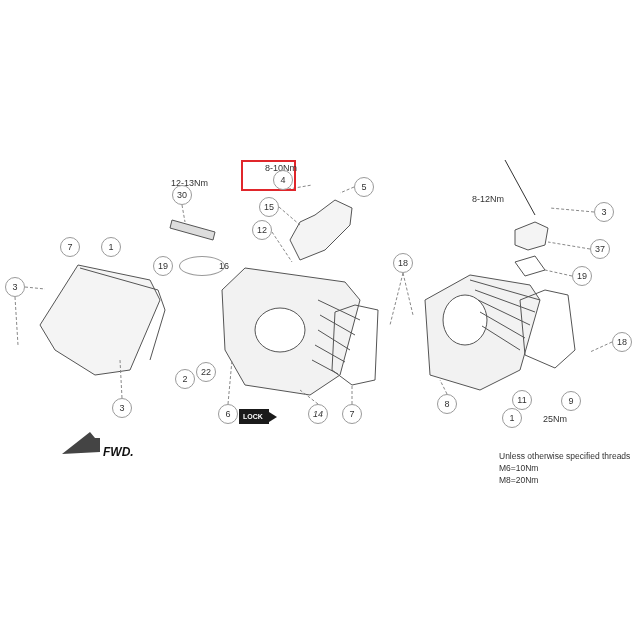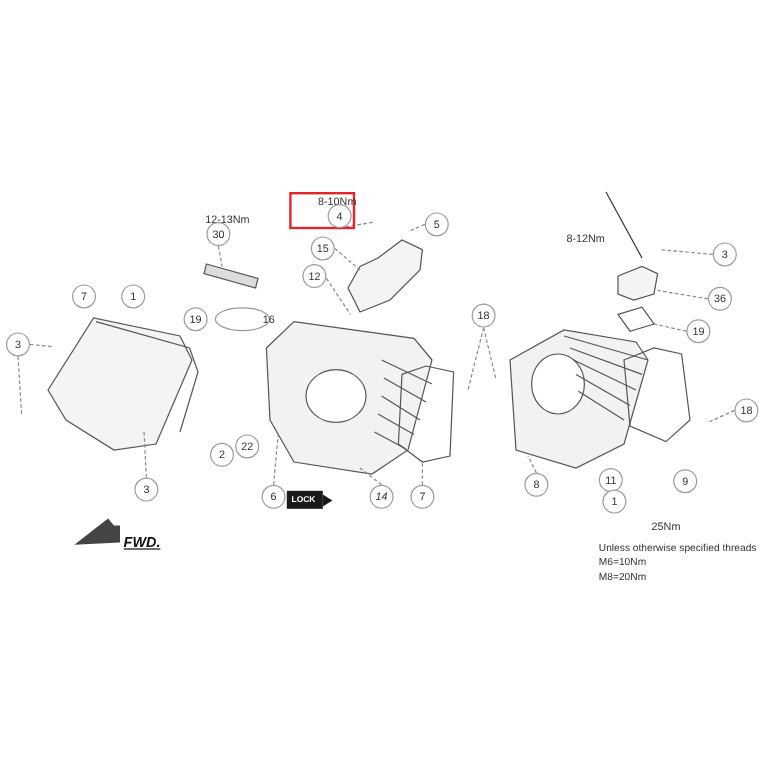--- a/index.html
+++ b/index.html
@@ -2,21 +2,21 @@
 <html><head>
 <meta charset="utf-8">
 <style>
   html, body { margin: 0; padding: 0; background: #ffffff; }
   body { width: 640px; height: 640px; position: relative; overflow: hidden; font-family: "Liberation Sans", sans-serif; }
   #diagram { position: absolute; left: 0; top: 0; width: 640px; height: 640px; }
   .callout { position: absolute; width: 20px; height: 20px; margin-left: -10px; margin-top: -10px; border: 1px solid #9a9a9a; border-radius: 50%; background: #fff; font-size: 9px; color: #333; display: flex; align-items: center; justify-content: center; box-sizing: border-box; }
   .torque { position: absolute; font-size: 9px; color: #333; white-space: nowrap; margin-left: 20px; }
   .redbox { position: absolute; left: 241px; top: 160px; width: 55px; height: 31px; border: 2px solid #e0262b; box-sizing: border-box; }
   .note { position: absolute; left: 487px; top: 450px; font-size: 8.5px; color: #333; line-height: 12px; margin-left: 12px; }
-  .fwd { position: absolute; left: 103px; top: 445px; font-size: 12px; font-weight: bold; font-style: italic; color: #111; text-decoration: underline; }
+  .fwd { position: absolute; left: 103px; top: 445px; font-size: 12px; font-weight: bold; font-style: italic; color: #111; }
   .lock { position: absolute; left: 239px; top: 409px; width: 30px; height: 15px; background: #1a1a1a; color: #fff; font-size: 7px; font-weight: bold; display: flex; align-items: center; padding-left: 4px; box-sizing: border-box; }
   .lock::after { content: ""; position: absolute; right: -8px; top: 3px; border-left: 8px solid #1a1a1a; border-top: 5px solid transparent; border-bottom: 5px solid transparent; }
 </style>
 </head>
 <body>
 
 <svg id="diagram" viewBox="0 0 640 640" xmlns="http://www.w3.org/2000/svg">
   <g fill="none" stroke="#555" stroke-width="1">
 
     <path d="M40 325 L78 265 L150 280 L160 300 L130 370 L95 375 L55 350 Z" fill="#f4f4f4"></path>
@@ -65,46 +65,46 @@
   </g>
 
   <polygon points="62,454 90,432 95,438 100,438 100,452" fill="#444"></polygon>
 </svg>
 
 <div class="redbox"></div>
 
 <span class="torque" style="left:151px;top:178px">12-13Nm</span>
 <span class="torque" style="left:245px;top:163px">8-10Nm</span>
 <span class="torque" style="left:452px;top:194px">8-12Nm</span>
-<span class="torque" style="left:523px;top:434px">25Nm</span>
+<span class="torque" style="left:523px;top:414px">25Nm</span>
 
 <div id="callouts">
     <div class="callout" style="left: 283px; top: 180px;">4</div>
     <div class="callout" style="left: 364px; top: 187px;">5</div>
     <div class="callout" style="left: 182px; top: 195px;">30</div>
     <div class="callout" style="left: 269px; top: 207px;">15</div>
     <div class="callout" style="left: 262px; top: 230px;">12</div>
     <div class="callout" style="left: 604px; top: 212px;">3</div>
-    <div class="callout" style="left: 600px; top: 249px;">36</div>
+    <div class="callout" style="left: 600px; top: 249px;">37</div>
     <div class="callout" style="left: 582px; top: 276px;">19</div>
     <div class="callout" style="left: 70px; top: 247px;">7</div>
     <div class="callout" style="left: 111px; top: 247px;">1</div>
     <div class="callout" style="left: 163px; top: 266px; text-align: center;">19</div>
     <div class="callout" style="left: 189px; top: 266px; padding-left: 44px;">16</div>
     <div class="callout" style="left: 403px; top: 263px;">18</div>
     <div class="callout" style="left: 15px; top: 287px;">3</div>
     <div class="callout" style="left: 622px; top: 342px;">18</div>
     <div class="callout" style="left: 185px; top: 379px;">2</div>
     <div class="callout" style="left: 206px; top: 372px;">22</div>
     <div class="callout" style="left: 122px; top: 408px;">3</div>
     <div class="callout" style="left: 228px; top: 414px;">6</div>
     <div class="callout" style="left: 318px; top: 414px; font-style: italic;">14</div>
     <div class="callout" style="left: 352px; top: 414px;">7</div>
     <div class="callout" style="left: 447px; top: 404px;">8</div>
-    <div class="callout" style="left: 509px; top: 400px;">11</div>
+    <div class="callout" style="left: 522px; top: 400px;">11</div>
     <div class="callout" style="left: 571px; top: 401px;">9</div>
     <div class="callout" style="left: 512px; top: 418px;">1</div>
   </div>
 
 <div class="fwd">FWD.</div>
 <div class="lock">LOCK</div>
 
 <div class="note">
   <div>Unless otherwise specified threads</div>
   <div>M6=10Nm</div>

